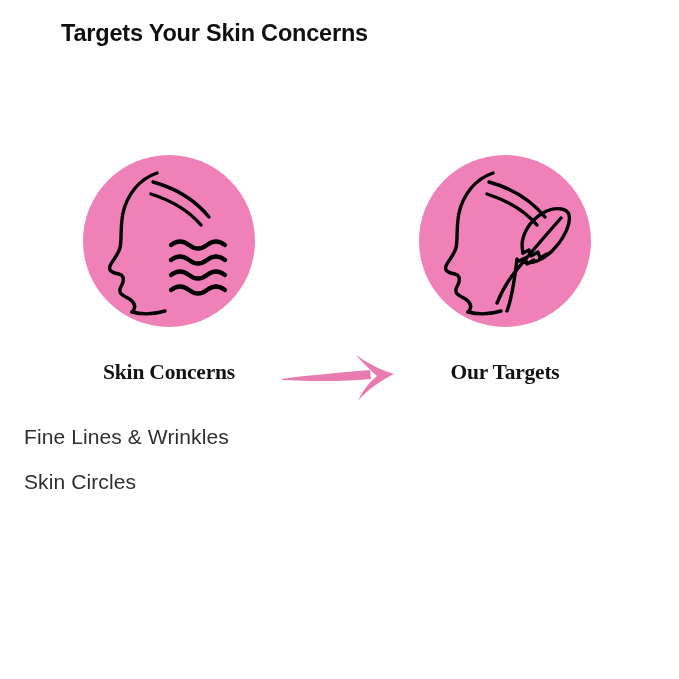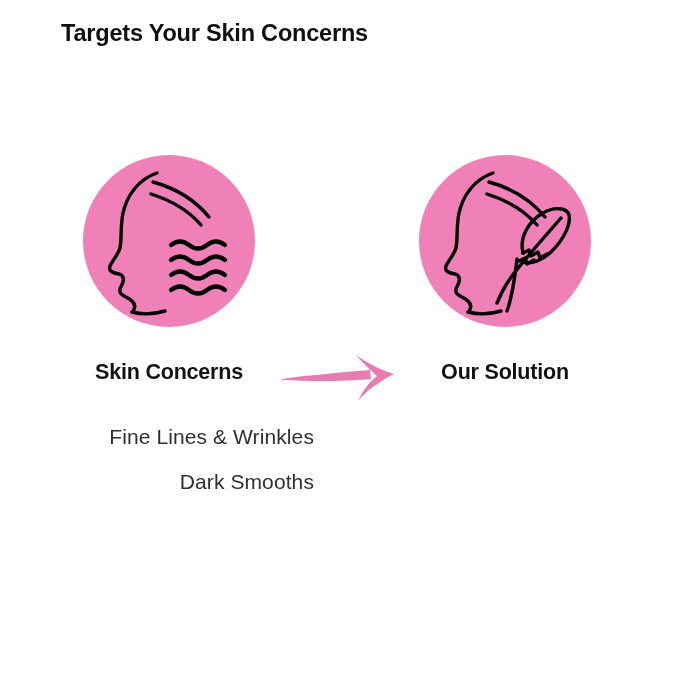--- a/index.html
+++ b/index.html
@@ -62,30 +62,31 @@
 
   
   .column-heading {
     margin-top: 35px;
     font-size: 21.5px;
     font-weight: bold;
     color: #121212;
     letter-spacing: -0.2px;
     white-space: nowrap;
     line-height: 1;
+    font-family: Liberation Serif, serif;
   }
 
   
   .item-list {
     margin: 0;
     padding: 0;
     list-style: none;
     margin-top: 30px;
     width: 290px;
-    text-align: right;
+    text-align: left;
   }
   .item-list li {
     font-size: 21px;
     font-weight: 300;
     color: #2f2f2f;
     line-height: 45px;
     letter-spacing: 0.1px;
   }
 
   
@@ -136,21 +137,21 @@
           <path d="M88 120 q 9 -7 18 0 q 9 7 18 0 q 9 -7 18 0"></path>
           <path d="M88 135 q 9 -7 18 0 q 9 7 18 0 q 9 -7 18 0"></path>
         </g>
       </svg>
     </div>
 
     <div class="column-heading">Skin Concerns</div>
 
     <ul class="item-list">
       <li>Fine Lines &amp; Wrinkles</li>
-      <li>Dark Smooths</li>
+      <li>Skin Circles</li>
     </ul>
   </div>
 
   <div id="transition-arrow">
     <svg viewBox="0 0 122 52" xmlns="http://www.w3.org/2000/svg">
 
       <path d="M4 27 C 30 23, 60 21, 92 18 L 93 27 C 60 30, 30 29, 4 28 Z" fill="#e87bb0"></path>
 
       <path d="M78 3 C 88 10, 100 17, 116 22
                C 100 30, 88 39, 80 49
@@ -188,17 +189,17 @@
                  C 152 69, 145 84, 133 96
                  C 124 105, 112 110, 104 107"></path>
 
         <path d="M142 63 C 128 79, 112 97, 96 117 C 88 127, 82 138, 78 148"></path>
 
         <path d="M104 98 L 110 95 L 112 101 L 119 97 L 121 103 L 128 99"></path>
         <path d="M100 106 L 106 103 L 108 109 L 115 105"></path>
       </svg>
     </div>
 
-    <div class="column-heading">Our Solution</div>
+    <div class="column-heading">Our Targets</div>
 
   </div>
 
 </div>
 
 </body></html>

